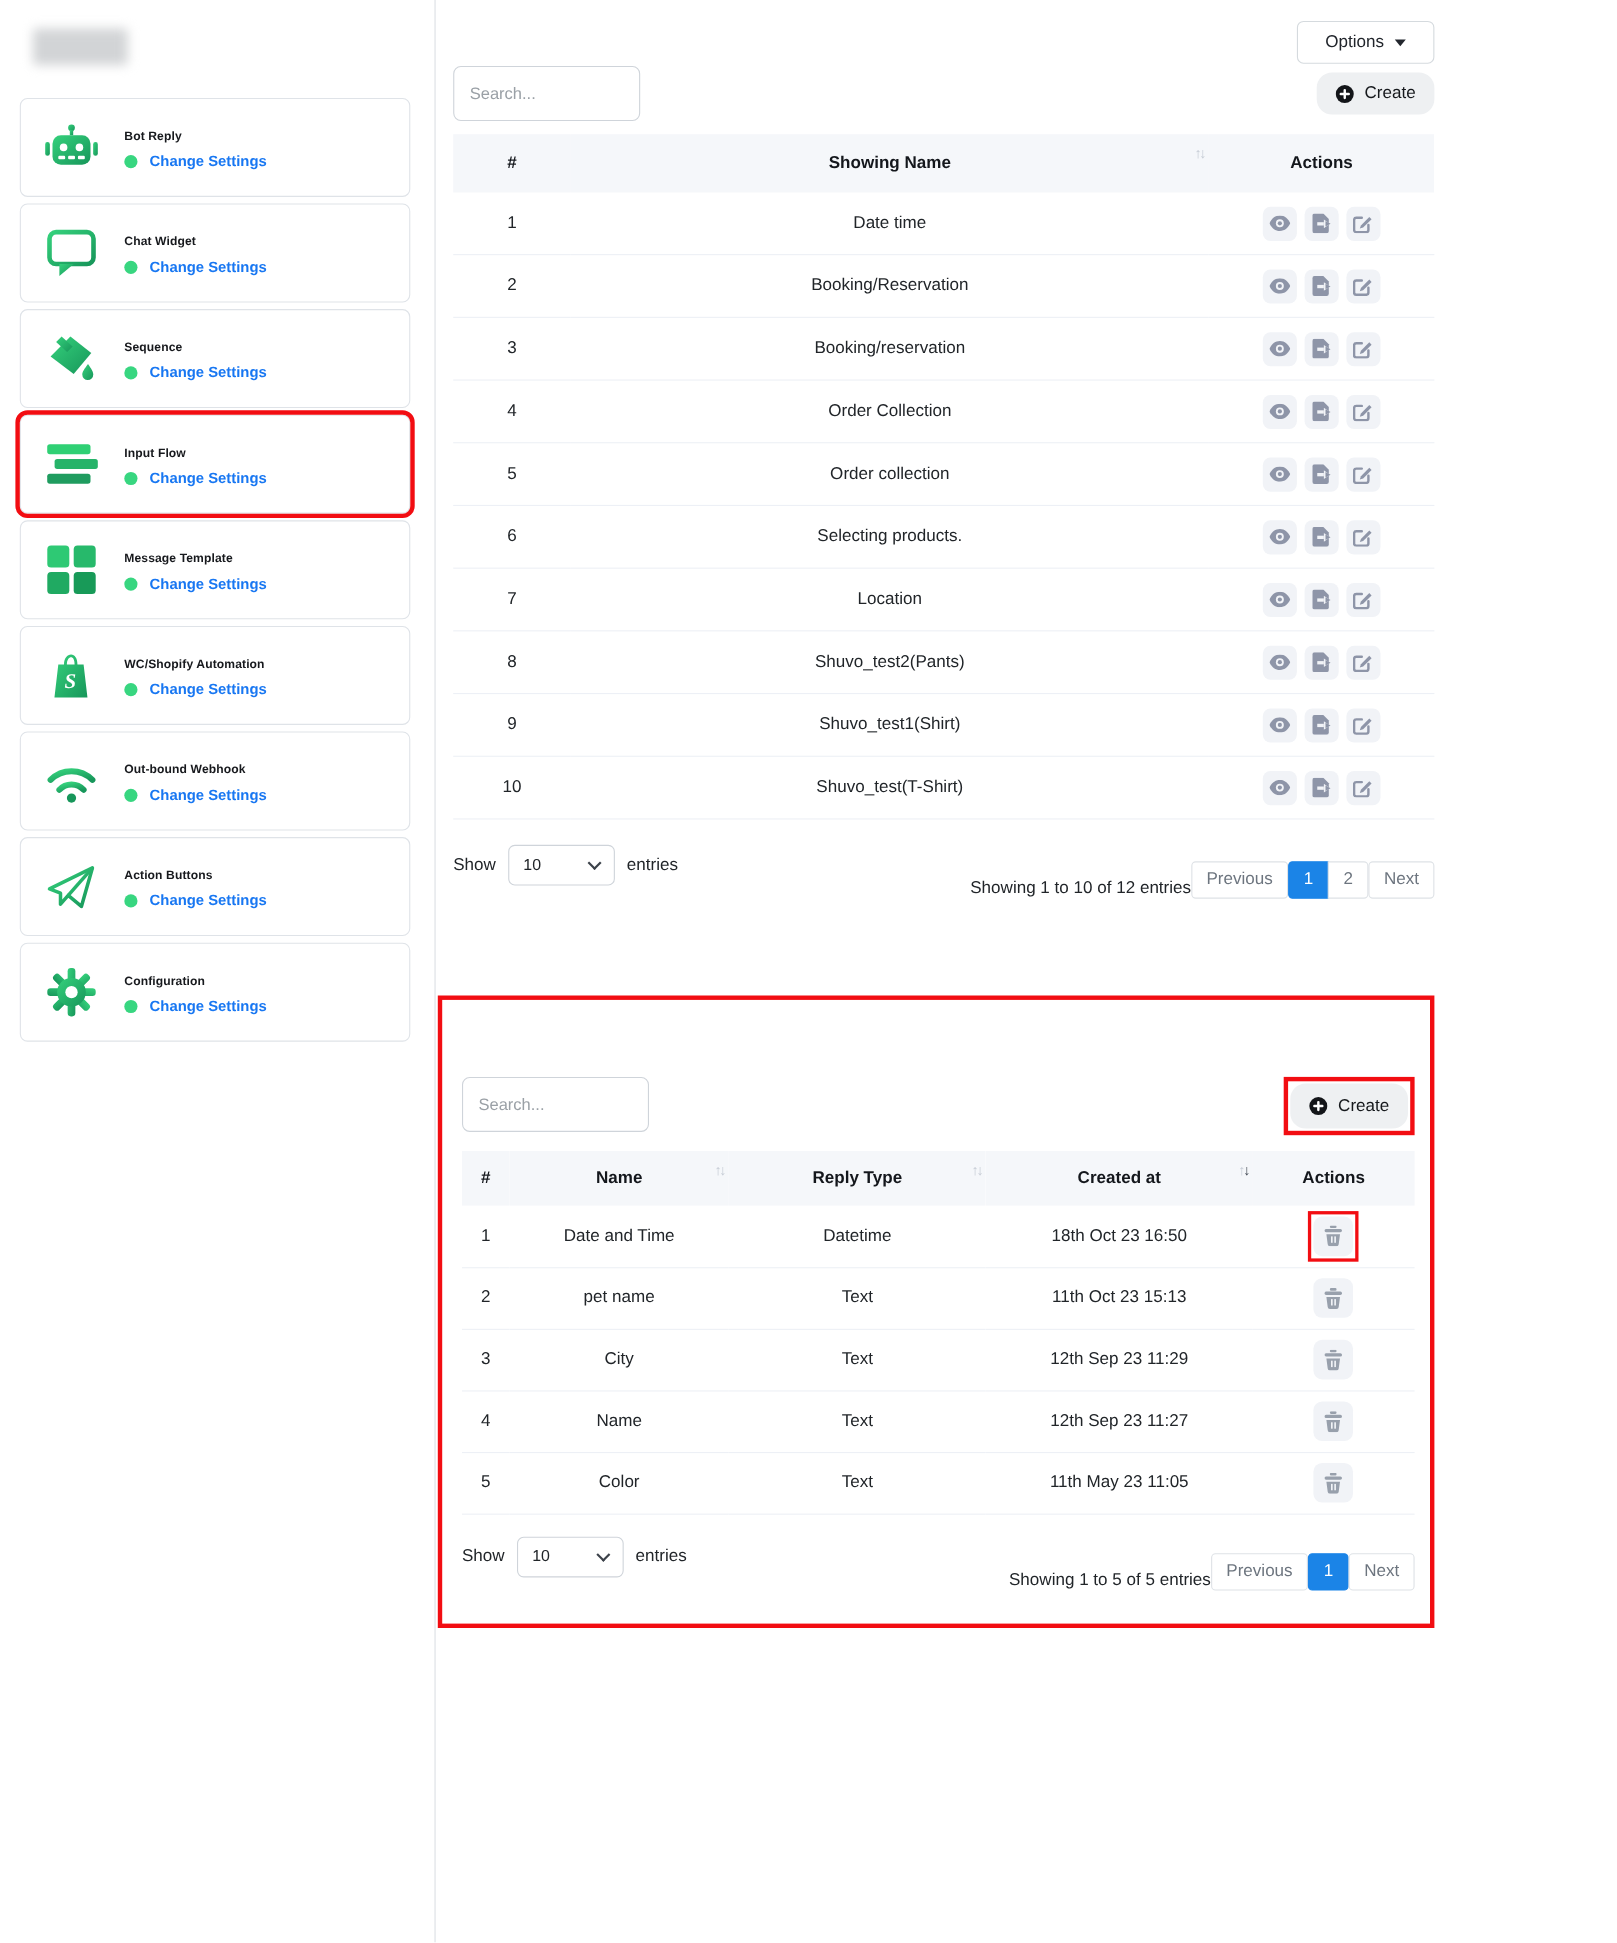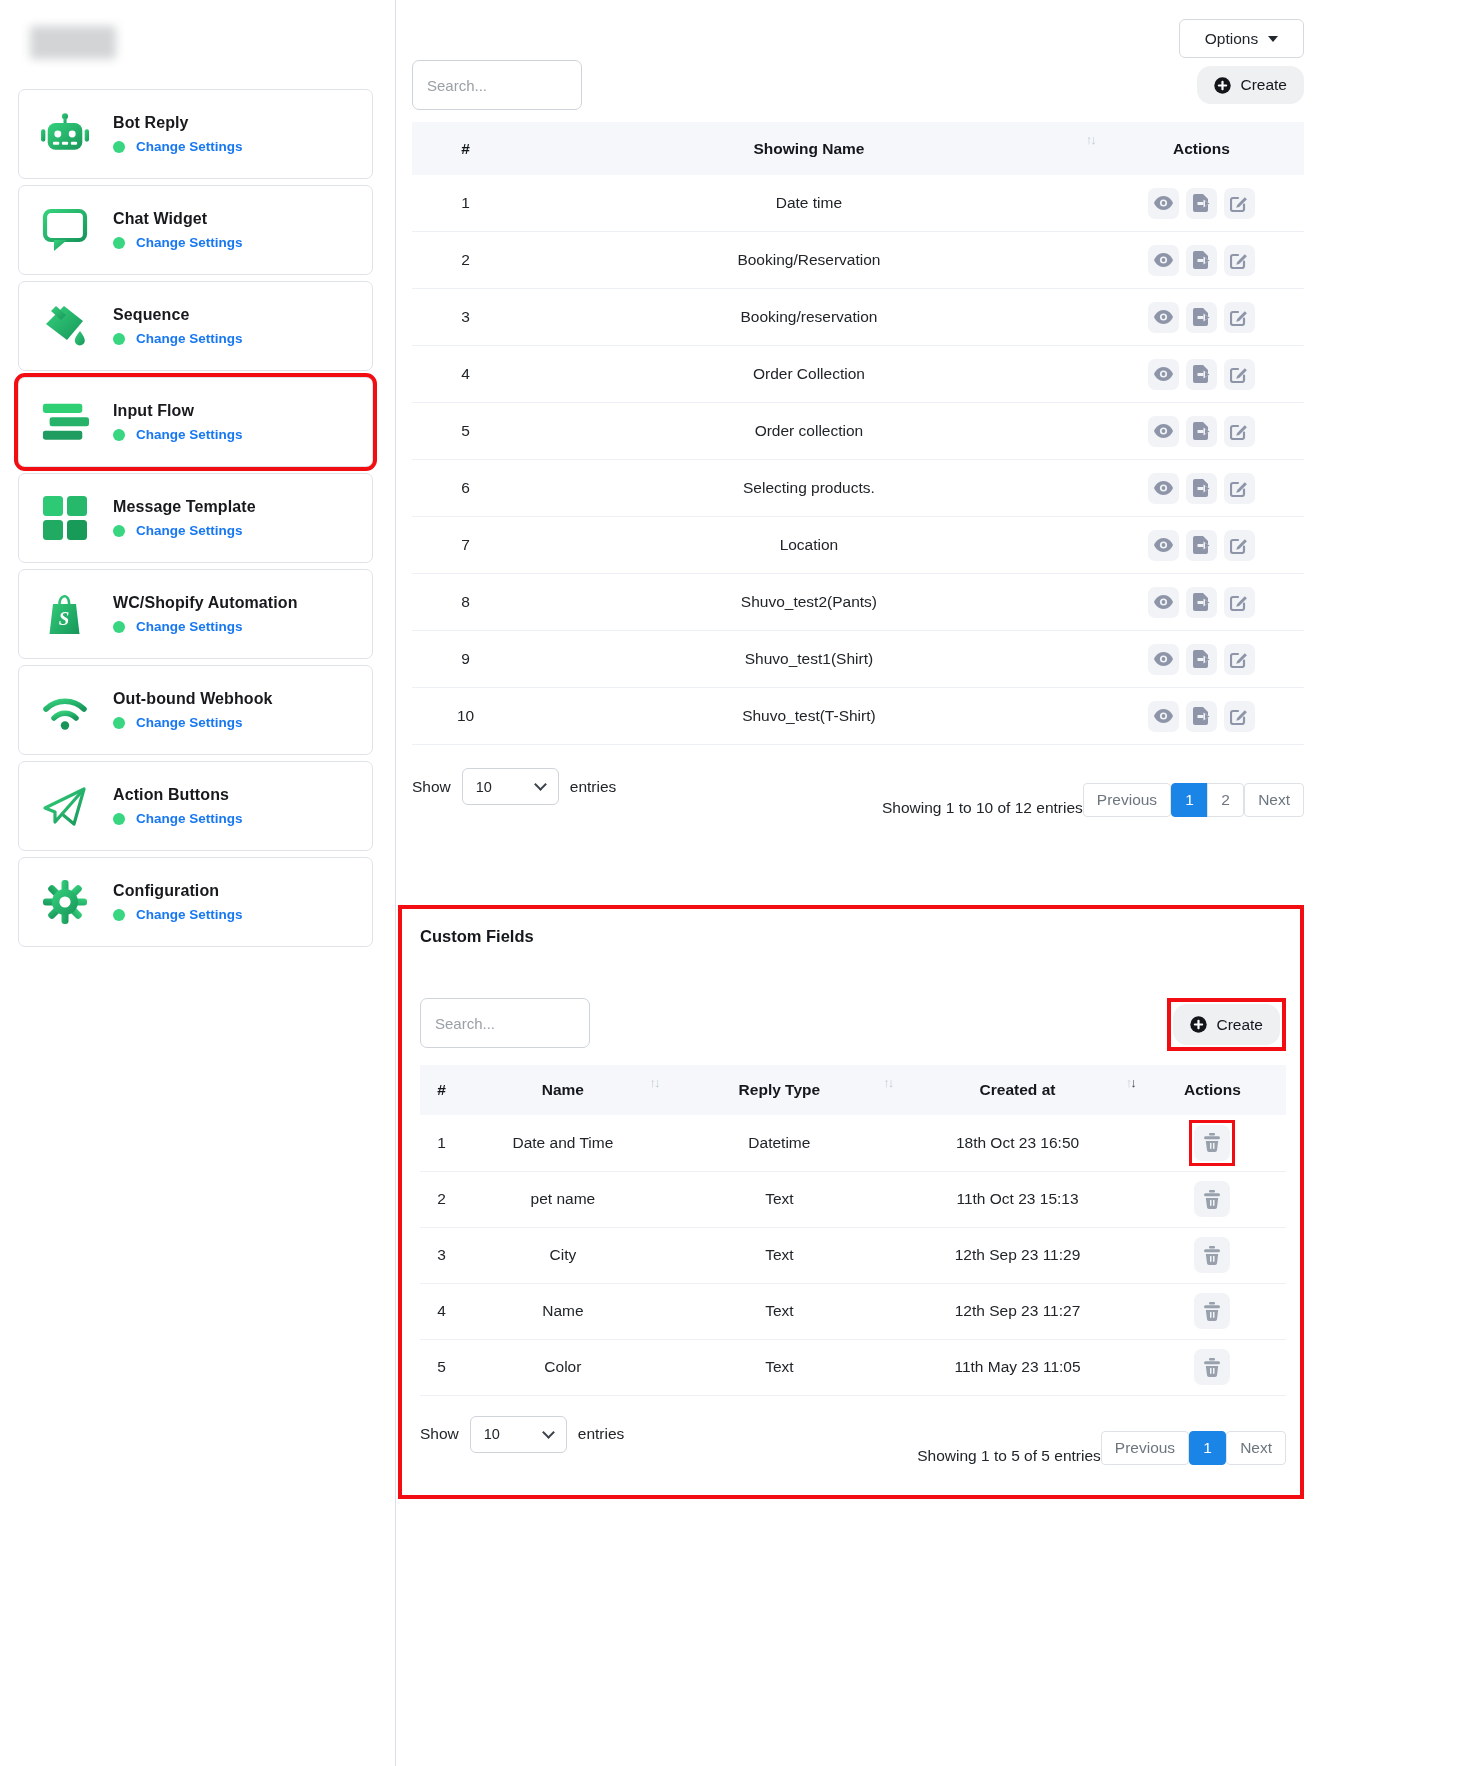--- a/index.html
+++ b/index.html
@@ -14,21 +14,21 @@
   .main { flex:1; position:relative; padding:24px 184px 0 16px; }
 
   
   .logo-blur { width:86px; height:33px; background:#d2d4d6; border-radius:3px; filter:blur(5px); margin:0 0 30px 30px; }
   .side-card {
     height:90px; margin:0 22px 6px 18px; border:1px solid #dfe3e8; border-radius:7px;
     display:flex; align-items:center; padding-left:22px; background:#fff; cursor:pointer;
   }
   .side-card.highlight { outline:4px solid #f20d12; outline-offset:0px; }
   .side-icon { width:48px; height:48px; flex:0 0 48px; margin-right:24px; display:flex; align-items:center; justify-content:center; }
-  .side-text .t { font-size:16px; font-weight:700; color:#17191d; letter-spacing:.1px; }
+  .side-text .t { font-size:11px; font-weight:700; color:#17191d; letter-spacing:.1px; }
   .side-text .sub { display:flex; align-items:center; margin-top:7px; }
   .dot { width:12px; height:12px; border-radius:50%; background:#38d680; margin-right:11px; }
   .cs-link { font-size:13.5px; font-weight:700; color:#1877f2; text-decoration:none; }
 
   
   .title-row { display:flex; align-items:center; gap:16px; height:24px; }
   .page-title { font-size:17.5px; font-weight:700; color:#121418; }
   .options-btn {
     position:absolute; top:19px; right:184px; height:39px; min-width:125px; padding:0 18px;
     background:#fff; border:1px solid #d5dade; border-radius:6px; display:flex; align-items:center; justify-content:center;
@@ -634,21 +634,20 @@
             <span class="pages">
               <button class="page-btn active">1</button>
               <button class="page-btn">2</button>
             </span>
             <button class="page-btn">Next</button>
           </div>
       </div>
     </div>
 
     <div class="cf-frame">
-      <div class="cf-title">Custom Fields</div>
 
       <div class="cf-toolbar">
         <input class="search-input" placeholder="Search..." style="">
         <span class="mini-frame">
           <button class="create-btn cf-create">
             <span style="display:inline-flex;">
               <svg width="17" height="17" viewBox="0 0 17 17">
                   <circle cx="8.5" cy="8.5" r="8.2" fill="#131519"></circle>
                   <rect x="7.4" y="3.8" width="2.2" height="9.4" rx="1" fill="#fff"></rect>
                   <rect x="3.8" y="7.4" width="9.4" height="2.2" rx="1" fill="#fff"></rect>

